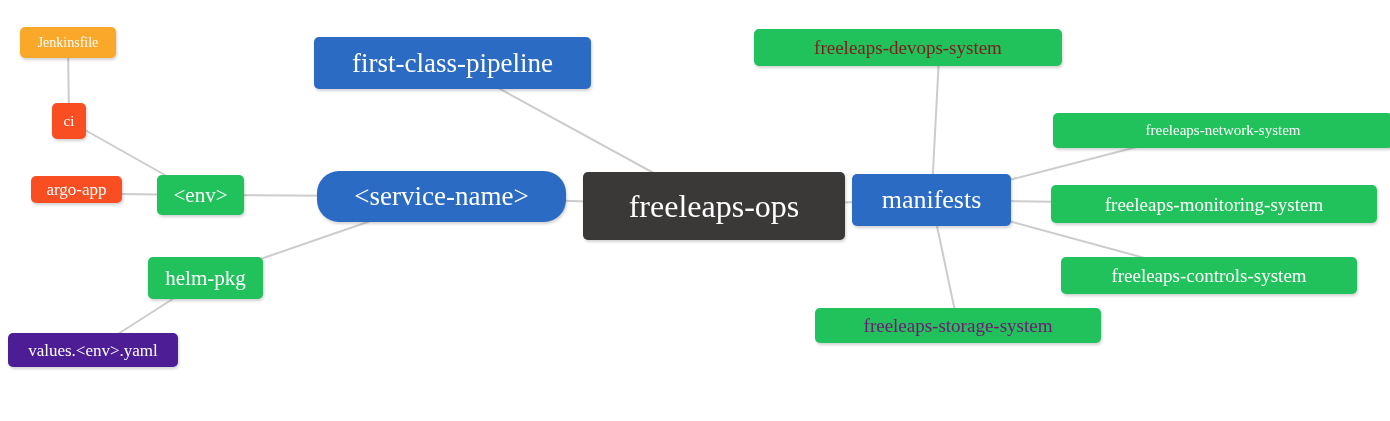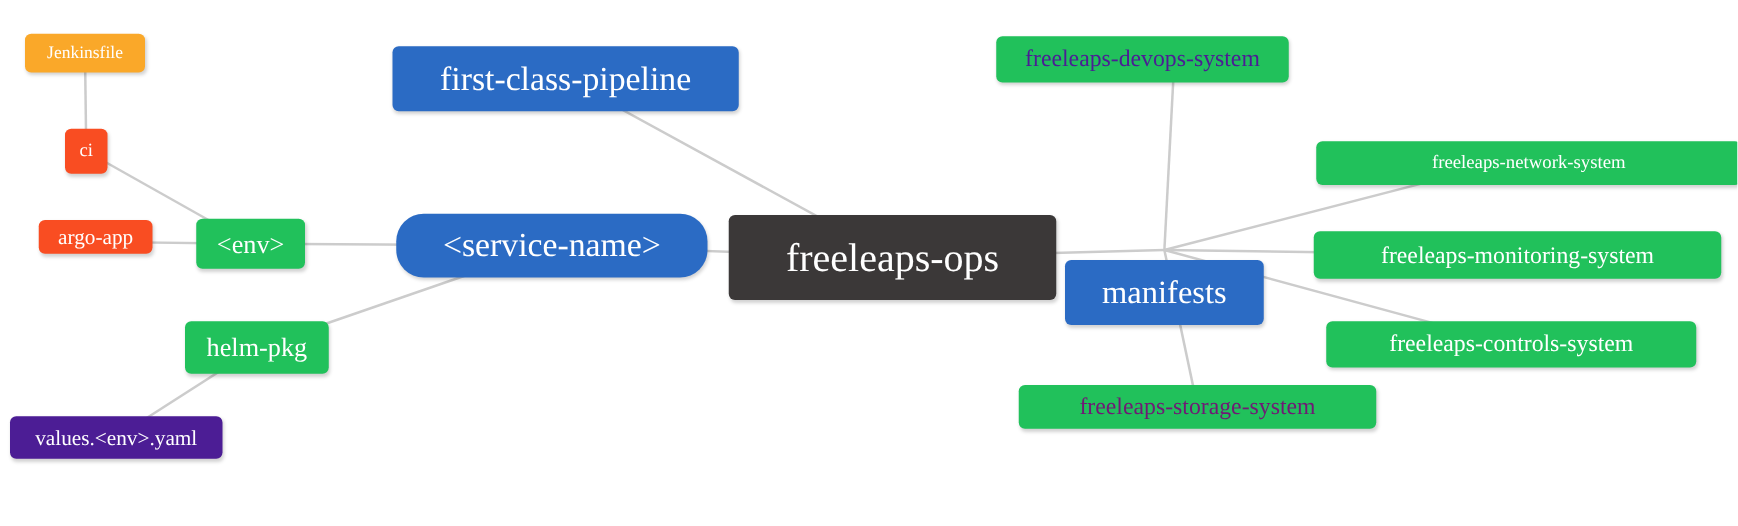--- a/index.html
+++ b/index.html
@@ -60,20 +60,20 @@
   <div id="node-layer">
       <div class="node" style="left: 20px; top: 27px; width: 96px; height: 31px; font-size: 14px; background: rgb(250, 168, 41); color: rgb(255, 255, 255);">Jenkinsfile</div>
       <div class="node" style="left: 52px; top: 103px; width: 34px; height: 36px; font-size: 15px; background: rgb(249, 77, 34); color: rgb(255, 255, 255);">ci</div>
       <div class="node" style="left: 31px; top: 176px; width: 91px; height: 27px; font-size: 17px; background: rgb(249, 77, 34); color: rgb(255, 255, 255);">argo-app</div>
       <div class="node" style="left: 157px; top: 175px; width: 87px; height: 40px; font-size: 21px; background: rgb(33, 193, 91); color: rgb(255, 255, 255);">&lt;env&gt;</div>
       <div class="node" style="left: 148px; top: 257px; width: 115px; height: 42px; font-size: 21px; background: rgb(33, 193, 91); color: rgb(255, 255, 255);">helm-pkg</div>
       <div class="node" style="left: 8px; top: 333px; width: 170px; height: 34px; font-size: 17px; background: #4c1d95; color: rgb(255, 255, 255);">values.&lt;env&gt;.yaml</div>
       <div class="node" style="left: 314px; top: 37px; width: 277px; height: 52px; font-size: 27px; background: rgb(43, 107, 196); color: rgb(255, 255, 255);">first-class-pipeline</div>
       <div class="node" style="left: 317px; top: 171px; width: 249px; height: 51px; font-size: 27px; background: rgb(43, 107, 196); color: rgb(255, 255, 255); border-radius: 22px;">&lt;service-name&gt;</div>
       <div class="node" style="left: 583px; top: 172px; width: 262px; height: 68px; font-size: 32px; background: rgb(59, 56, 56); color: rgb(255, 255, 255);">freeleaps-ops</div>
-      <div class="node" style="left: 852px; top: 174px; width: 159px; height: 52px; font-size: 26px; background: rgb(43, 107, 196); color: rgb(255, 255, 255); margin-top: 34px;">manifests</div>
-      <div class="node" style="left: 797px; top: 29px; width: 234px; height: 37px; font-size: 19px; background: rgb(33, 193, 91); color: #4c1d95;">freeleaps-devops-system</div>
+      <div class="node" style="left: 852px; top: 174px; width: 159px; height: 52px; font-size: 26px; background: rgb(43, 107, 196); color: rgb(255, 255, 255);">manifests</div>
+      <div class="node" style="left: 754px; top: 29px; width: 308px; height: 37px; font-size: 19px; background: rgb(33, 193, 91); color: #7f1d1d;">freeleaps-devops-system</div>
       <div class="node" style="left: 1053px; top: 113px; width: 340px; height: 35px; font-size: 15px; background: rgb(33, 193, 91); color: rgb(255, 255, 255);">freeleaps-network-system</div>
       <div class="node" style="left: 1051px; top: 185px; width: 326px; height: 38px; font-size: 19px; background: rgb(33, 193, 91); color: rgb(255, 255, 255);">freeleaps-monitoring-system</div>
       <div class="node" style="left: 1061px; top: 257px; width: 296px; height: 37px; font-size: 19px; background: rgb(33, 193, 91); color: rgb(255, 255, 255);">freeleaps-controls-system</div>
       <div class="node" style="left: 815px; top: 308px; width: 286px; height: 35px; font-size: 19px; background: rgb(33, 193, 91); color: #701a75;">freeleaps-storage-system</div>
     </div>
 </div>
 
 </body></html>

